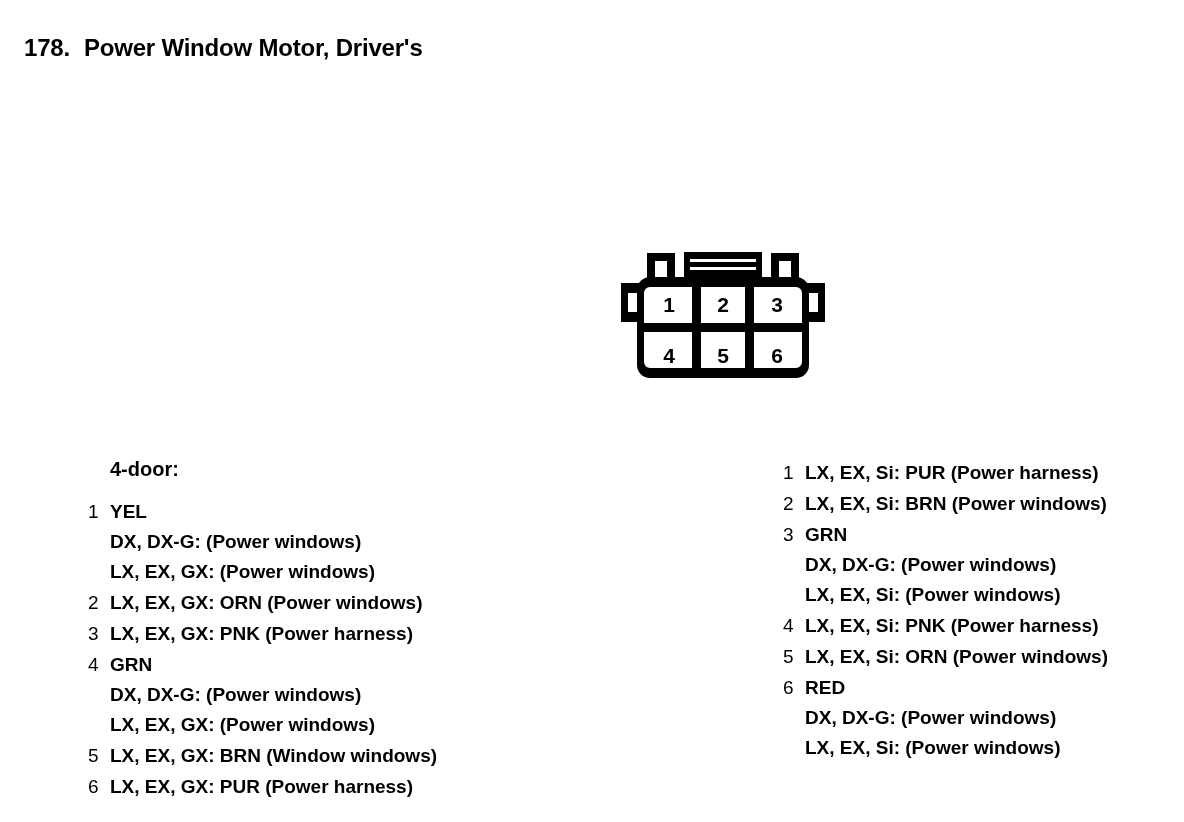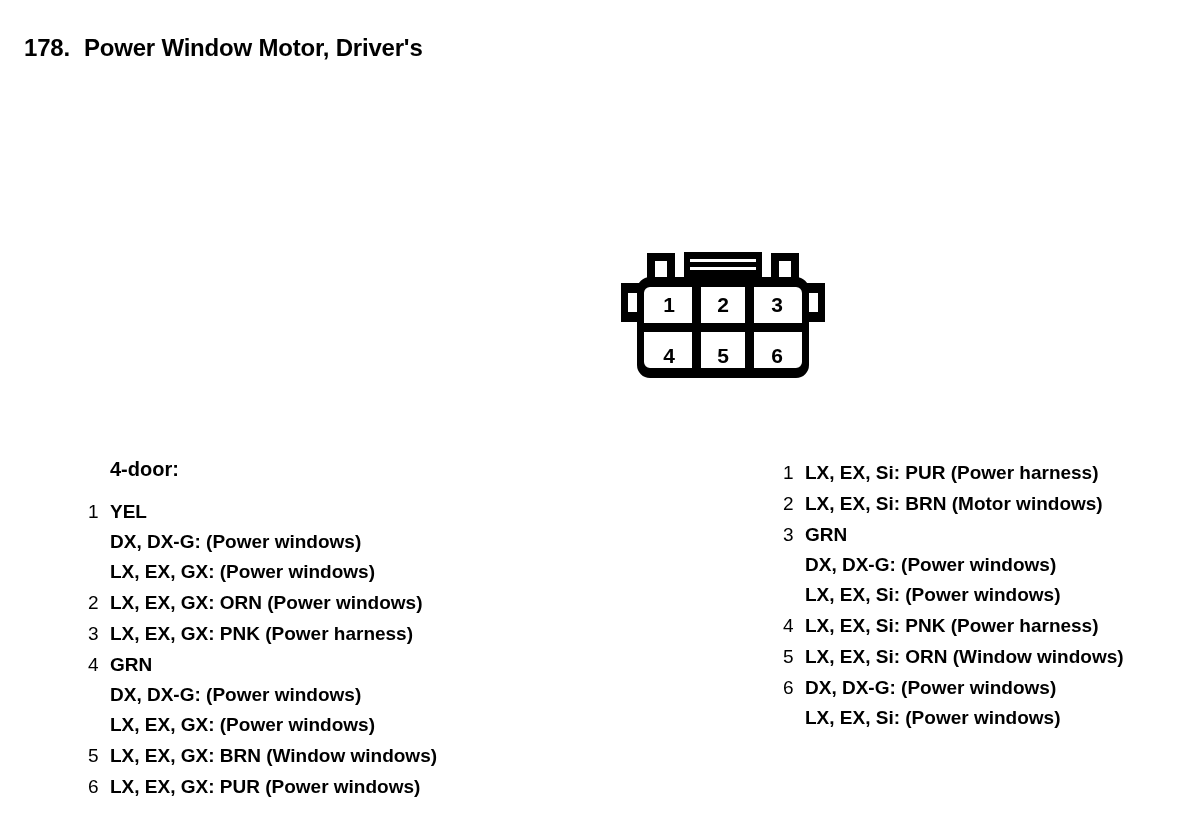--- a/index.html
+++ b/index.html
@@ -168,48 +168,49 @@
       <div class="pin-line">GRN</div>
       <div class="pin-line">DX, DX-G: (Power windows)</div>
       <div class="pin-line">LX, EX, GX: (Power windows)</div>
     </li>
     <li class="pin-entry">
       <span class="pin-index">5</span>
       <div class="pin-line">LX, EX, GX: BRN (Window windows)</div>
     </li>
     <li class="pin-entry">
       <span class="pin-index">6</span>
-      <div class="pin-line">LX, EX, GX: PUR (Power windows)</div>
+      <div class="pin-line">LX, EX, GX: PUR (Power harness)</div>
     </li>
   </ul>
 </div>
 
 <div class="pin-column col-right">
   <ul class="pin-entries">
     <li class="pin-entry">
       <span class="pin-index">1</span>
       <div class="pin-line">LX, EX, Si: PUR (Power harness)</div>
     </li>
     <li class="pin-entry">
       <span class="pin-index">2</span>
-      <div class="pin-line">LX, EX, Si: BRN (Motor windows)</div>
+      <div class="pin-line">LX, EX, Si: BRN (Power windows)</div>
     </li>
     <li class="pin-entry">
       <span class="pin-index">3</span>
       <div class="pin-line">GRN</div>
       <div class="pin-line">DX, DX-G: (Power windows)</div>
       <div class="pin-line">LX, EX, Si: (Power windows)</div>
     </li>
     <li class="pin-entry">
       <span class="pin-index">4</span>
       <div class="pin-line">LX, EX, Si: PNK (Power harness)</div>
     </li>
     <li class="pin-entry">
       <span class="pin-index">5</span>
-      <div class="pin-line">LX, EX, Si: ORN (Window windows)</div>
+      <div class="pin-line">LX, EX, Si: ORN (Power windows)</div>
     </li>
     <li class="pin-entry">
       <span class="pin-index">6</span>
+      <div class="pin-line">RED</div>
       <div class="pin-line">DX, DX-G: (Power windows)</div>
       <div class="pin-line">LX, EX, Si: (Power windows)</div>
     </li>
   </ul>
 </div>
 
 </body></html>

